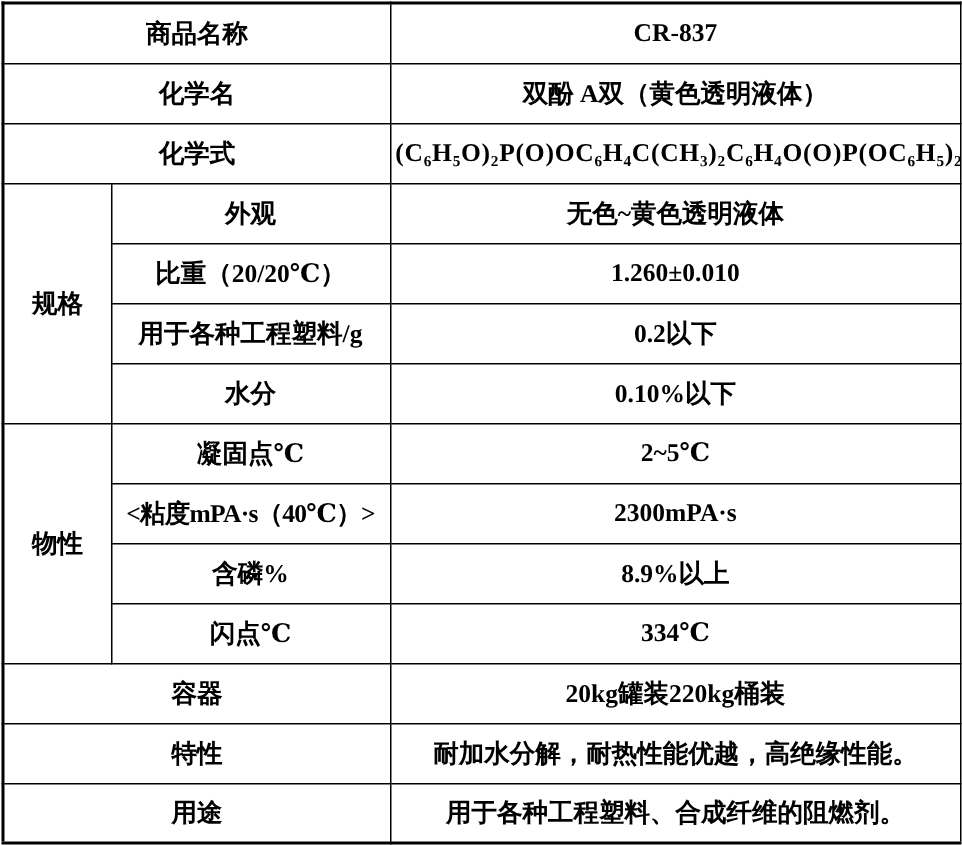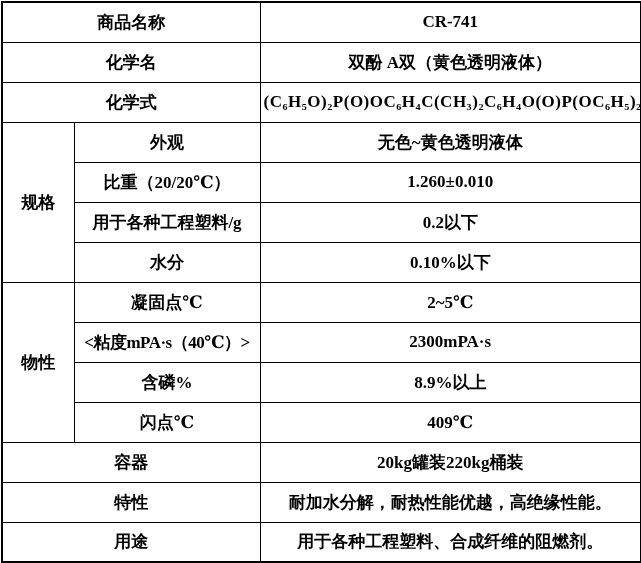--- a/index.html
+++ b/index.html
@@ -47,21 +47,21 @@
 
 <table class="spec">
   <colgroup>
     <col style="width:72px">
     <col style="width:186px">
     <col style="width:381px">
   </colgroup>
   <tbody>
     <tr>
       <td colspan="2">商品名称</td>
-      <td>CR-741</td>
+      <td>CR-837</td>
     </tr>
     <tr>
       <td colspan="2">化学名</td>
       <td>双酚 A双（黄色透明液体）</td>
     </tr>
     <tr>
       <td colspan="2">化学式</td>
       <td class="formula">(C₆H₅O)₂P(O)OC₆H₄C(CH₃)₂C₆H₄O(O)P(OC₆H₅)₂</td>
     </tr>
 
@@ -91,21 +91,21 @@
     <tr>
       <td class="viscosity-label">&lt;粘度mPA·s（40℃）&gt;</td>
       <td>2300mPA·s</td>
     </tr>
     <tr>
       <td>含磷%</td>
       <td>8.9%以上</td>
     </tr>
     <tr>
       <td>闪点℃</td>
-      <td>409℃</td>
+      <td>334℃</td>
     </tr>
 
     <tr>
       <td colspan="2">容器</td>
       <td>20kg罐装220kg桶装</td>
     </tr>
     <tr>
       <td colspan="2">特性</td>
       <td>耐加水分解，耐热性能优越，高绝缘性能。</td>
     </tr>

